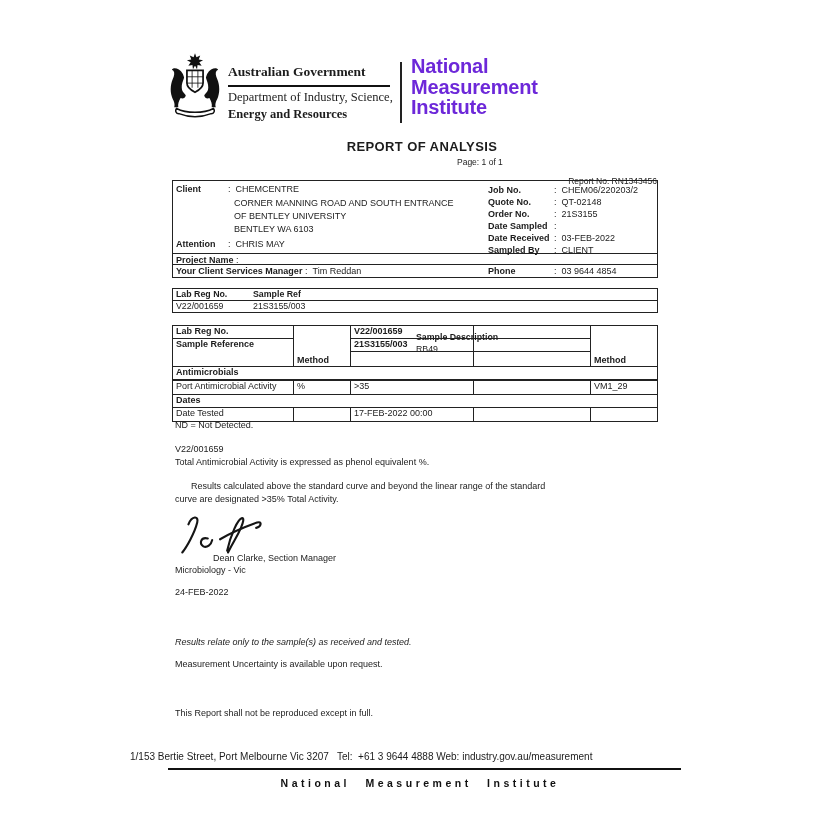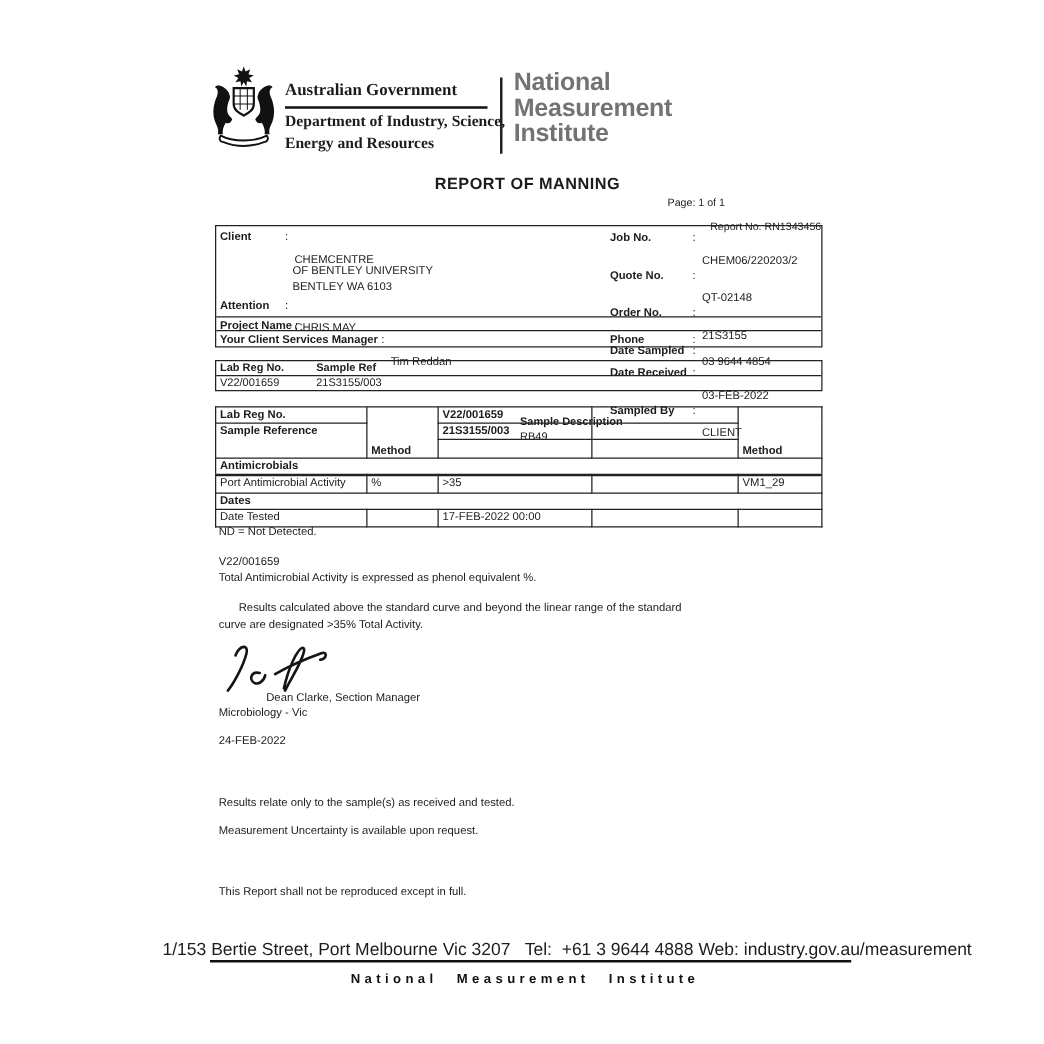--- a/index.html
+++ b/index.html
@@ -5,35 +5,35 @@
   html,body{margin:0;padding:0;background:#ffffff;}
   body{width:835px;height:835px;position:relative;overflow:hidden;
        font-family:"Liberation Sans",sans-serif;color:#1c1c1c;
        -webkit-font-smoothing:antialiased;}
   .abs{position:absolute;}
   
   #coat{left:166px;top:52px;width:58px;height:68px;}
   #govTitle{left:228px;top:64px;font-family:"Liberation Serif",serif;
             font-weight:bold;font-size:13.5px;white-space:nowrap;}
   #govRule{left:228px;top:85px;width:162px;height:2px;background:#111;}
-  #dept1{left:228px;top:90px;font-family:"Liberation Serif",serif;font-weight:bold;font-size:12.5px;white-space:nowrap;}
+  #dept1{left:228px;top:90px;font-family:"Liberation Serif",serif;font-weight:normal;font-size:12.5px;white-space:nowrap;}
   #dept2{left:228px;top:107px;font-family:"Liberation Serif",serif;font-weight:bold;font-size:12.5px;white-space:nowrap;}
   #hdrDivider{left:400px;top:62px;width:2px;height:61px;background:#222;}
-  #nmiLogo{left:411px;top:56px;font-size:20px;font-weight:bold;line-height:20.5px;letter-spacing:-0.2px;color:#737373;}
+  #nmiLogo{left:411px;top:56px;font-size:20px;font-weight:bold;line-height:20.5px;letter-spacing:-0.2px;color:#6d28d9;}
   
   #reportTitle{left:172px;top:139px;width:500px;text-align:center;font-weight:bold;font-size:13px;letter-spacing:0.4px;}
-  #pageNo{left:457px;top:157px;width:200px;text-align:center;font-size:8.5px;}
+  #pageNo{left:457px;top:157px;width:200px;text-align:left;font-size:8.5px;}
   #reportNo{left:457px;top:176px;width:200px;text-align:right;font-size:8.5px;}
   
   #clientTable{left:172px;top:180px;width:484px;height:96px;border:1px solid #222;font-size:9px;}
   .hline{position:absolute;left:0;width:100%;height:1px;background:#222;}
   .crow{position:absolute;display:flex;white-space:pre;}
   .lblL{display:inline-block;width:52px;font-weight:bold;flex:none;}
   .lblR{display:inline-block;width:66px;font-weight:bold;flex:none;}
-  .cval{margin-left:5px;margin-top:18px;}
+  .cval{margin-left:5px;}
   .addrLine{line-height:13px;}
   #rightStack{left:315px;top:3px;line-height:12.1px;}
   #rightStack .crow{position:static;}
   
   #sampleTable{left:172px;top:288px;width:484px;height:23px;border:1px solid #222;font-size:8.8px;}
   #sampleTable .trow{position:absolute;left:0;width:100%;}
   #sampleTable .c0{position:absolute;left:3px;}
   #sampleTable .c1{position:absolute;left:80px;}
   #sampleTable .c2{position:absolute;left:243px;margin-top:43px;}
   #stHead{top:0;height:11px;border-bottom:1px solid #222;font-weight:bold;}
@@ -47,23 +47,23 @@
   #resultsTable tr.tall td{height:14px;}
   #resultsTable tr.section td{font-weight:bold;height:12px;}
   #resultsTable tr#amRow td{border-bottom:2px solid #222;}
   #resultsTable tr.data td{height:13px;}
   
   .note{left:175px;font-size:9px;white-space:pre;}
   #ndNote{top:420px;} #noteSampleId{top:444px;} #note1{top:457px;}
   #note2a{top:481px;padding-left:16px;} #note2b{top:494px;}
   #sigSvg{left:172px;top:512px;width:105px;height:44px;}
   #sigName{top:553px;padding-left:38px;} #sigDept{top:565px;} #sigDate{top:587px;}
-  #disc1{top:637px;} #disc2{top:659px;} #disc3{top:672px;margin-top:36px;}
-  
-  #footAddr{left:130px;top:751px;width:580px;text-align:center;font-size:14px;white-space:pre;}
+  #disc1{top:637px;font-style:italic;} #disc2{top:659px;} #disc3{top:672px;margin-top:36px;}
+  
+  #footAddr{left:130px;top:751px;width:580px;text-align:left;font-size:10px;white-space:pre;}
   #footRule{left:168px;top:768px;width:513px;height:1.5px;background:#111;}
   #footBrand{left:130px;top:777px;width:580px;text-align:center;font-weight:bold;font-size:10.5px;letter-spacing:3.5px;word-spacing:9px;color:#111;}
 </style>
 </head>
 <body>
 
 <div>
 
   <svg id="coat" class="abs" viewBox="0 0 100 118" xmlns="http://www.w3.org/2000/svg">
     <g fill="#111" stroke="none">
@@ -86,33 +86,34 @@
   <div id="govRule" class="abs"></div>
   <div id="dept1" class="abs">Department of Industry, Science,</div>
   <div id="dept2" class="abs">Energy and Resources</div>
   <div id="hdrDivider" class="abs"></div>
   <div id="nmiLogo" class="abs">
     <div>National</div>
     <div>Measurement</div>
     <div>Institute</div>
   </div>
 
-  <div id="reportTitle" class="abs">REPORT OF MANNING</div>
+  <div id="reportTitle" class="abs">REPORT OF ANALYSIS</div>
   <div id="pageNo" class="abs">Page: 1 of 1</div>
   <div id="reportNo" class="abs">Report No. RN1343456</div>
 
   <div id="clientTable" class="abs">
     <div class="hline" style="top:72px"></div>
     <div class="hline" style="top:83px"></div>
 
     <div class="crow" style="left:3px;top:3px">
       <span class="lblL">Client</span>
       <span>:</span>
       <span class="cval">CHEMCENTRE</span>
     </div>
+    <div class="abs addrLine" style="left:61px;top:16px">CORNER MANNING ROAD AND SOUTH ENTRANCE</div>
     <div class="abs addrLine" style="left:61px;top:29px">OF BENTLEY UNIVERSITY</div>
     <div class="abs addrLine" style="left:61px;top:42px">BENTLEY  WA  6103</div>
 
     <div class="crow" style="left:3px;top:58px">
       <span class="lblL">Attention</span>
       <span>:</span>
       <span class="cval">CHRIS MAY</span>
     </div>
     <div class="crow" style="left:3px;top:74px">
       <span style="font-weight:bold">Project Name</span>

